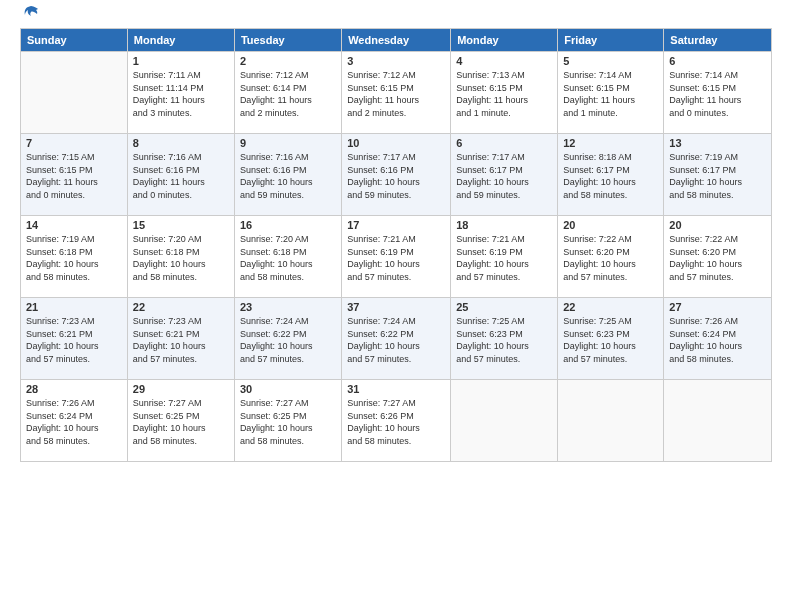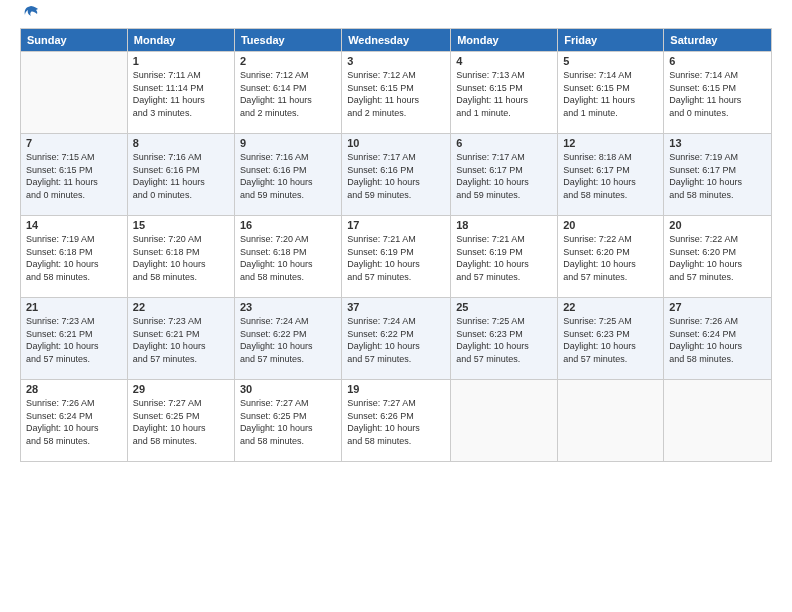--- a/index.html
+++ b/index.html
@@ -339,21 +339,21 @@
 and 58 minutes.</div>
           </td>
           <td>
             <div class="day-num">30</div>
             <div class="day-info" style="white-space: pre-line;">Sunrise: 7:27 AM
 Sunset: 6:25 PM
 Daylight: 10 hours
 and 58 minutes.</div>
           </td>
           <td>
-            <div class="day-num">19</div>
+            <div class="day-num">31</div>
             <div class="day-info" style="white-space: pre-line;">Sunrise: 7:27 AM
 Sunset: 6:26 PM
 Daylight: 10 hours
 and 58 minutes.</div>
           </td>
           <td class="empty-cell"></td>
           <td class="empty-cell"></td>
           <td class="empty-cell"></td>
         </tr>
       </tbody>

